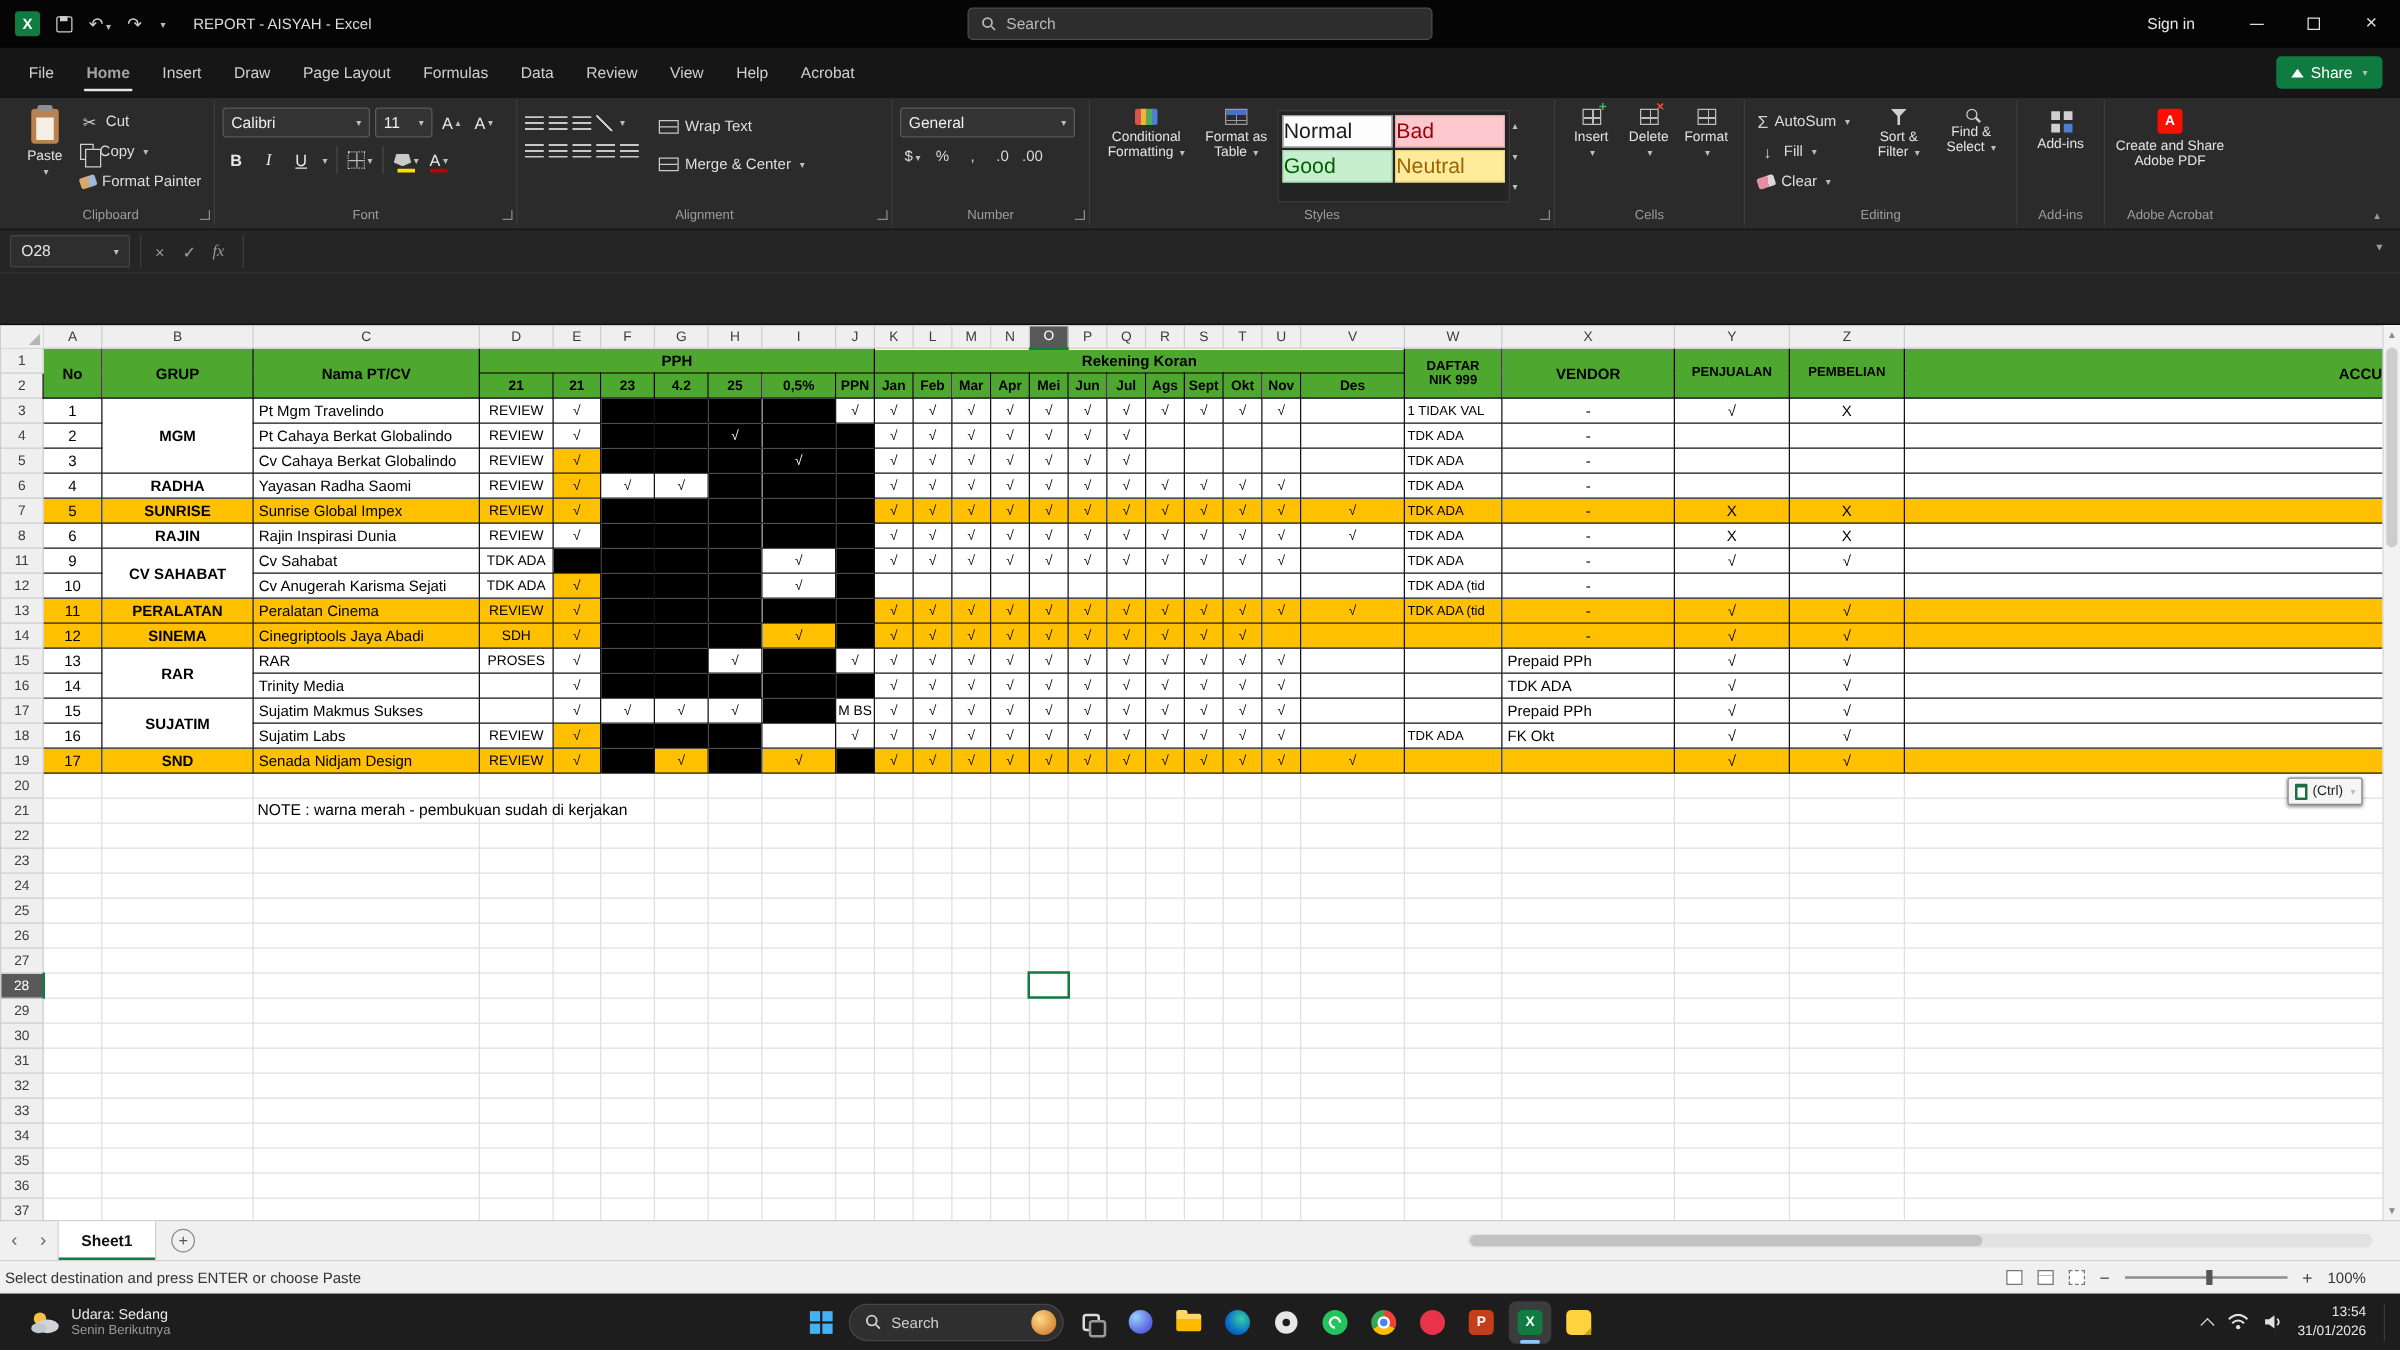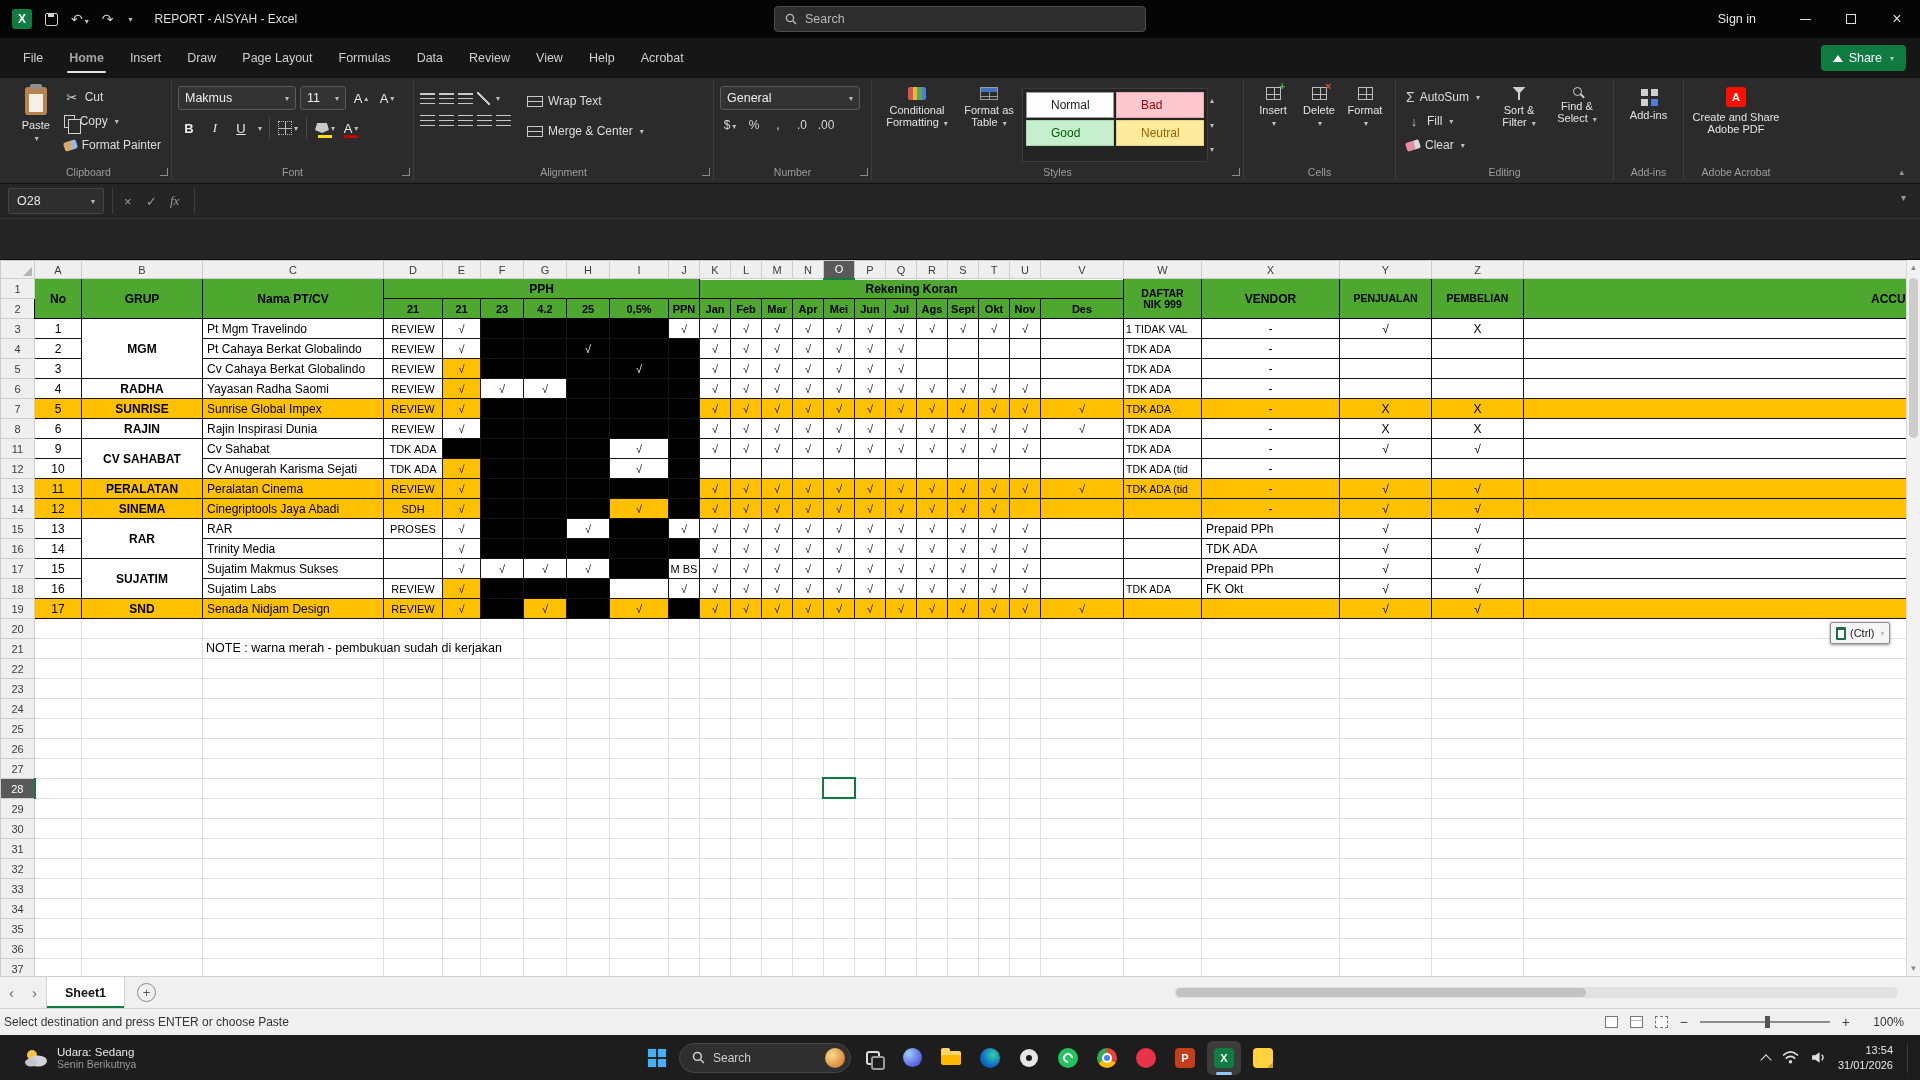--- a/index.html
+++ b/index.html
@@ -57,21 +57,21 @@
 .fillbk{width:14px;height:10px;background:#c9c9c9;clip-path:polygon(15% 0,85% 0,100% 70%,50% 100%,0 70%)}
 .vsep{width:1px;background:#474747;height:22px;margin:0 3px}
 .alic{width:15px;height:11px;background:repeating-linear-gradient(to bottom,#c9c9c9 0 1.5px,transparent 1.5px 4.8px)}
 .obic{width:13px;height:13px;background:linear-gradient(45deg,transparent 45%,#c9c9c9 45% 55%,transparent 55%)}
 .mgic{width:16px;height:11px;border:1px solid #c9c9c9;background:linear-gradient(#c9c9c9,#c9c9c9) center/100% 1px no-repeat}
 .altxt{display:flex;flex-direction:column;gap:8px;margin-left:12px;padding-top:8px}
 .numic{font-size:12px;color:#d8d8d8;min-width:20px;text-align:center}
 .cfic{width:18px;height:13px;border-radius:2px;background:linear-gradient(90deg,#d6564c 0 25%,#edb53e 25% 50%,#5aa85a 50% 75%,#4a7fd4 75%)}
 .ftic{width:18px;height:13px;border:1px solid #9a9a9a;background:linear-gradient(#4472c4 0 4px,transparent 4px),linear-gradient(90deg,transparent 0 8px,#9a9a9a 8px 9px,transparent 9px),linear-gradient(transparent 0 8px,#9a9a9a 8px 9px,transparent 9px)}
 #stylegal{display:grid;grid-template-columns:repeat(2,88px);grid-auto-rows:26px;gap:2px;background:#242424;padding:3px;border:1px solid #3c3c3c;margin-top:6px}
-.galcell{border:1px solid;display:flex;align-items:center;padding-left:24px;font-size:12px}
+.galcell{border:1px solid;display:flex;align-items:center;padding-left:0;font-size:17px}
 .galarr{display:flex;flex-direction:column;justify-content:space-between;padding:8px 2px;color:#bdbdbd;font-size:8px;margin-top:6px}
 .grid4{width:15px;height:13px;border:1px solid #bdbdbd;background:linear-gradient(90deg,transparent 0 7px,#bdbdbd 7px 8px,transparent 8px),linear-gradient(transparent 0 6px,#bdbdbd 6px 7px,transparent 7px);position:relative}
 .badge{position:absolute;right:-6px;top:-8px;font-size:11px;font-weight:bold}
 .sumg{font-size:14px;color:#cfcfcf}
 .clric{width:14px;height:9px;background:linear-gradient(100deg,#e88ea0 60%,#d9d9d9 60%);transform:rotate(-18deg);border-radius:2px}
 .sortic{width:13px;height:13px;background:#cfcfcf;clip-path:polygon(0 0,100% 0,58% 45%,58% 100%,42% 100%,42% 45%)}
 .magic{width:9px;height:9px;border:1.5px solid #cfcfcf;border-radius:50%;position:relative}
 .magic::after{content:"";position:absolute;width:5px;height:1.5px;background:#cfcfcf;transform:rotate(45deg);right:-4px;bottom:-1px}
 .addinsic{width:7px;height:7px;background:#cfcfcf;box-shadow:10px 0 #cfcfcf,0 10px #cfcfcf,10px 10px #4a7fd4;margin:2px 10px 9px 2px}
 .adbico{width:20px;height:20px;background:#fa0f00;border-radius:3px;color:#fff;font-weight:bold;font-size:11px;display:flex;align-items:center;justify-content:center}
@@ -134,21 +134,21 @@
 
 
 #statusbar{position:absolute;top:1008px;left:0;right:0;height:27px;background:#f0f0f0;border-top:1px solid #d4d4d4;display:flex;align-items:center;font-size:12px;color:#333;padding-left:4px;z-index:16}
 .sbright{margin-left:auto;display:flex;align-items:center;gap:12px;margin-right:16px}
 .svic{width:13px;height:12px;border:1px solid #777;background:#fff}
 .svic.v2{background:linear-gradient(#fff 0 3px,#bbb 3px 4px,#fff 4px)}
 .svic.v3{border-style:dashed}
 .zmin,.zpls{font-size:14px;color:#444}
 .ztrack{width:130px;height:2px;background:#8d8d8d;position:relative}
 .zthumb{position:absolute;left:50%;top:-5px;width:5px;height:12px;background:#555}
-.zval{width:42px;text-align:right}
+.zval{width:42px;}
 
 
 #taskbar{position:absolute;top:1035px;left:0;right:0;height:45px;background:#1d1d1d;display:flex;align-items:center;z-index:20}
 .weather{display:flex;align-items:center;gap:8px;padding-left:23px}
 .wtxt .l1{font-size:11.5px;color:#e8e8e8}
 .wtxt .l2{font-size:10.5px;color:#9a9a9a}
 #tbcenter{position:absolute;left:50%;transform:translateX(-50%);display:flex;align-items:center;gap:5px}
 .tbico{width:34px;height:34px;border-radius:6px;display:flex;align-items:center;justify-content:center;position:relative}
 .tbico.active{background:rgba(255,255,255,.14)}
 .tbico.active::after{content:"";position:absolute;bottom:0;left:50%;transform:translateX(-50%);width:16px;height:3px;border-radius:2px;background:#8fc7ff}
@@ -258,21 +258,21 @@
         </div>
       </div>
       <div class="glabel">Clipboard</div>
       <div class="launcher" data-name="clipboard-dialog-launcher"></div>
     </div>
 
     <div class="rgroup" style="width:242px" data-name="ribbon-group-font">
       <div class="gbody gcol" style="display:flex">
         <div class="rowflex" style="margin-top:4px">
           <div class="combo" style="width:118px" data-name="font-family-select">
-              <span>Makmus</span>
+              <span>Calibri</span>
               <span class="car">▾</span>
             </div>
           <div class="combo" style="width:46px" data-name="font-size-select">
               <span>11</span>
               <span class="car">▾</span>
             </div>
           <span class="tbtn" data-name="increase-font-button">A<span class="car">▴</span></span>
           <span class="tbtn" data-name="decrease-font-button">A<span class="car">▾</span></span>
         </div>
         <div class="rowflex">

